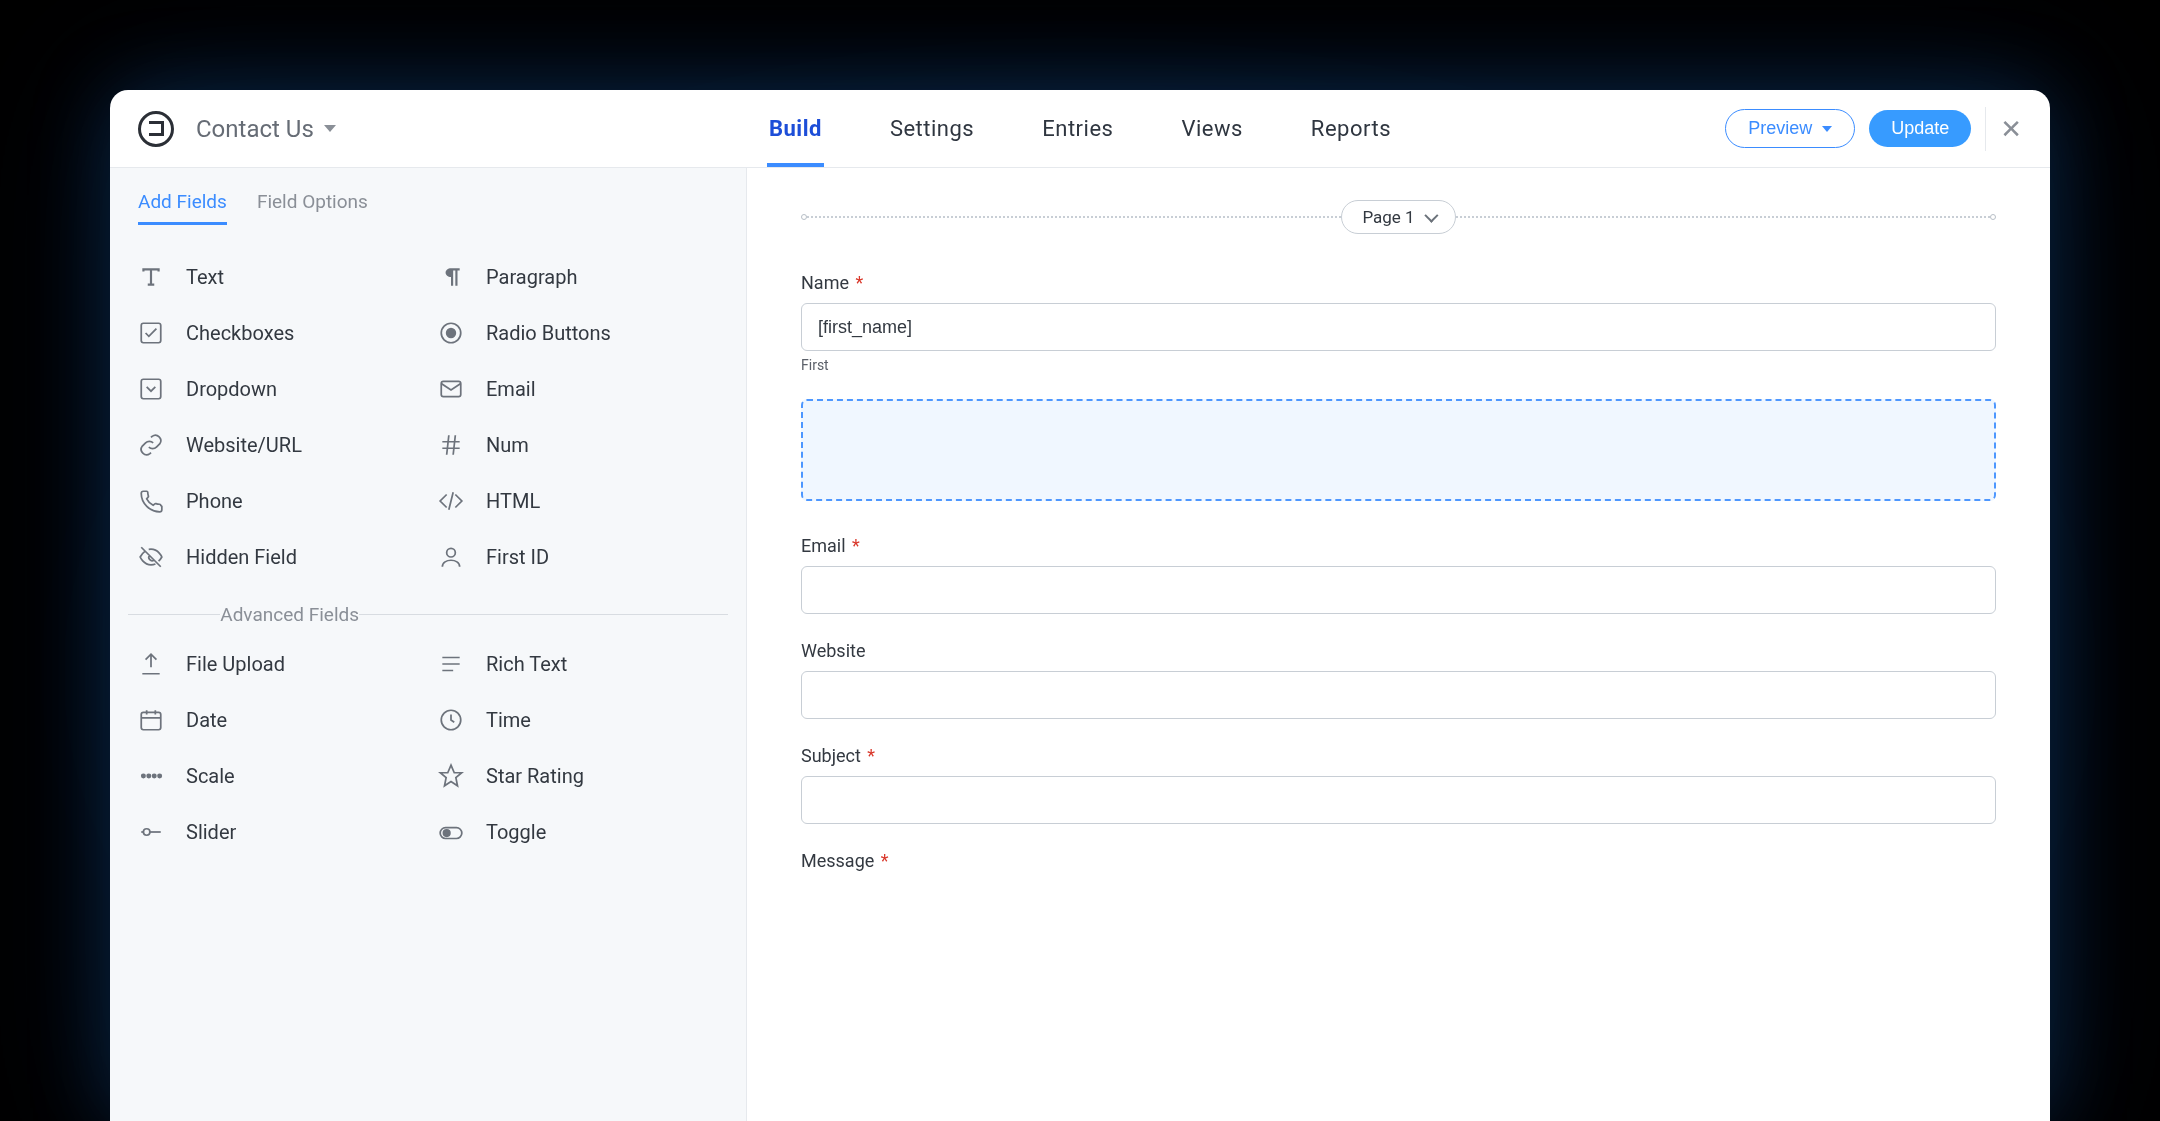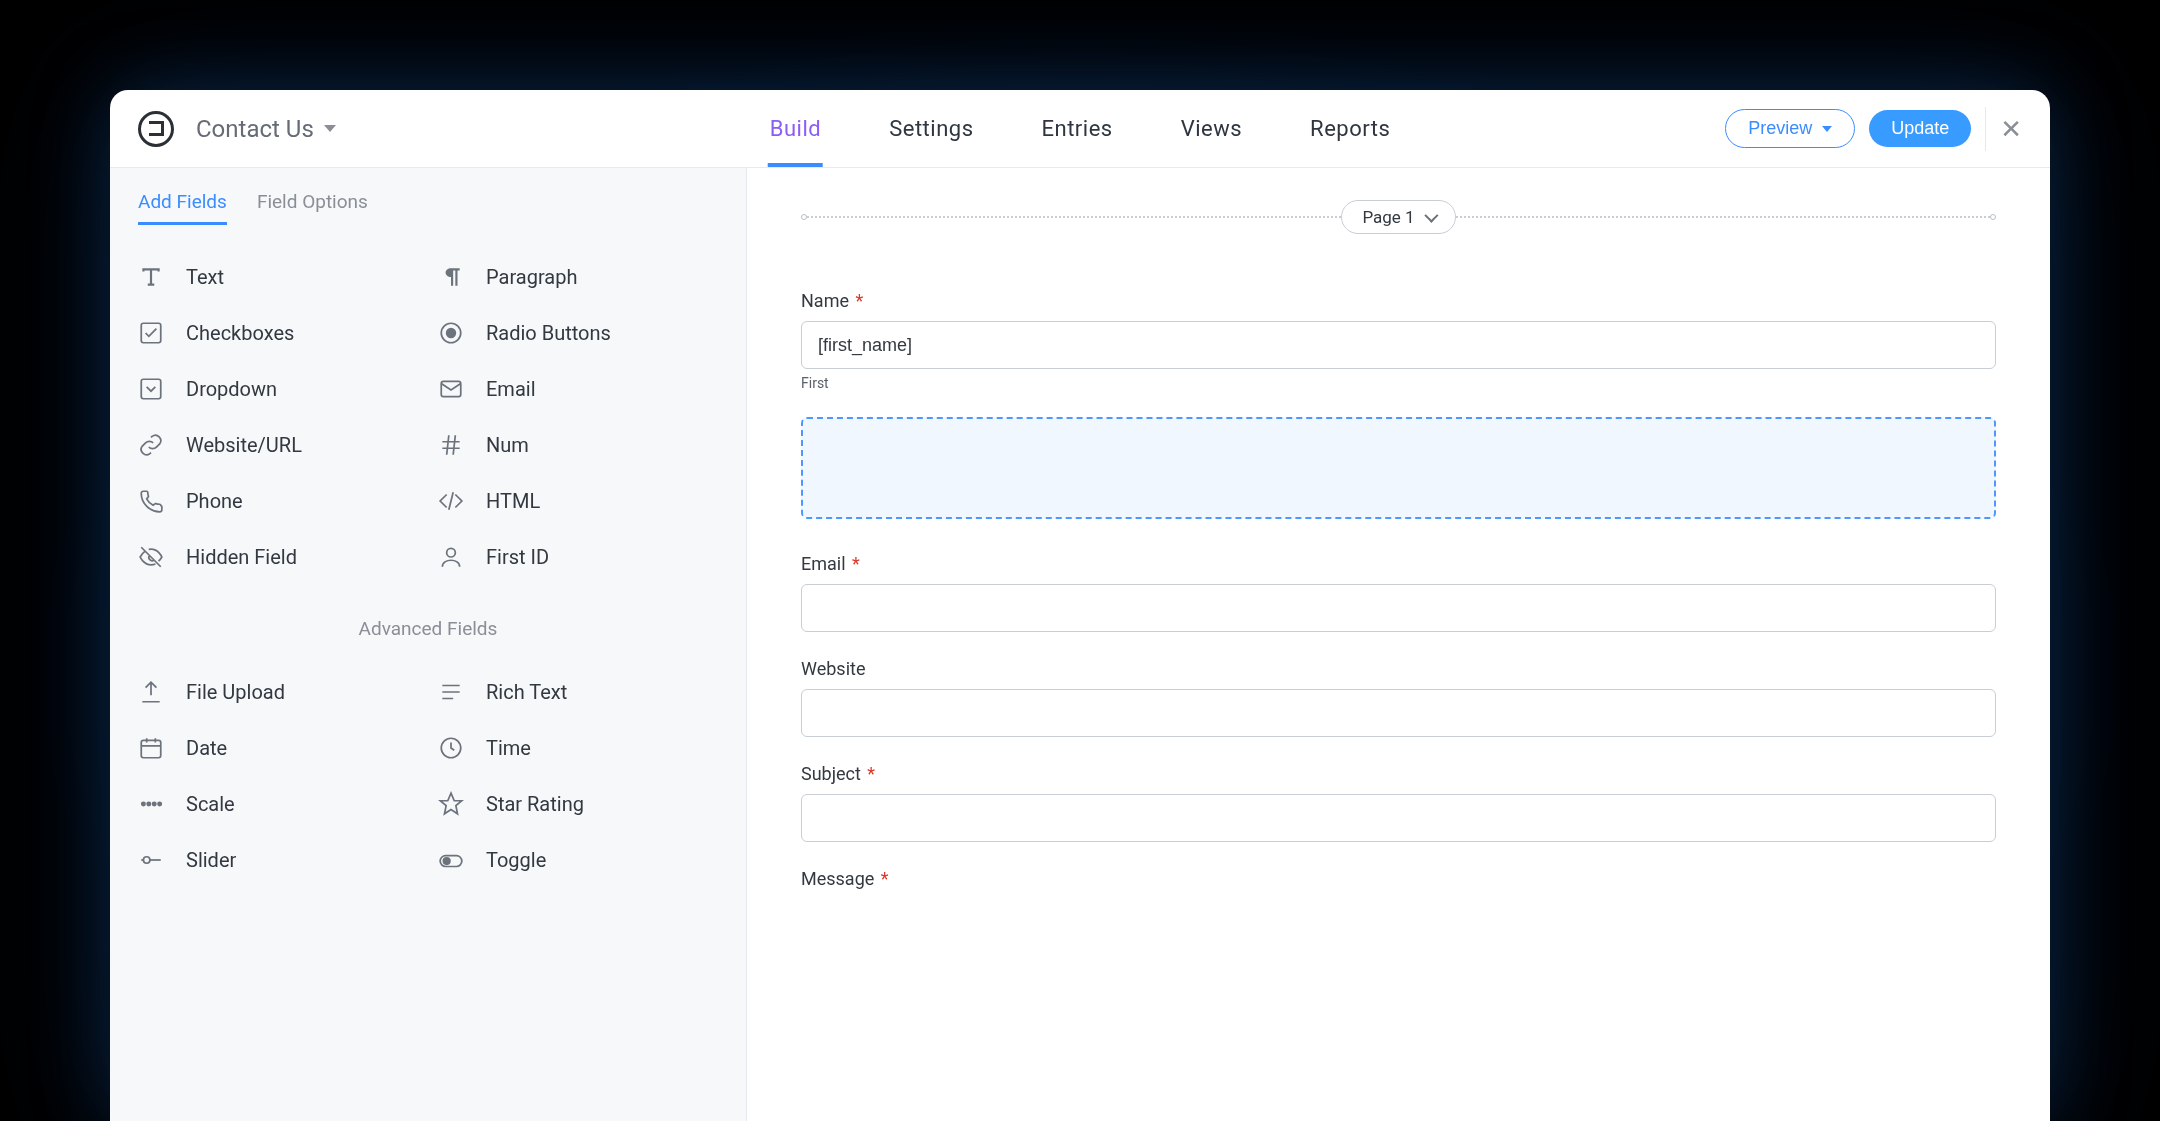--- a/index.html
+++ b/index.html
@@ -75,21 +75,21 @@
   .main-tab {
     font-size: 22px;
     color: #2f3640;
     letter-spacing: 0.5px;
     height: 100%;
     display: flex;
     align-items: center;
     position: relative;
     cursor: pointer;
   }
-  .main-tab.active { color: #8b5cf6; }
+  .main-tab.active { color: #1d4ed8; font-weight: bold; }
   .main-tab.active::after {
     content: '';
     position: absolute;
     bottom: 0; left: -2px; right: -2px;
     height: 4px;
     background: #3b8cff;
   }
   .topbar-right {
     margin-left: auto;
     display: flex;
@@ -184,37 +184,35 @@
   }
   .field-icon svg { width: 26px; height: 26px; stroke: #6d737c; fill: none; stroke-width: 1.6; }
   .field-icon.filled svg { fill: #6d737c; stroke: none; }
   .field-label {
     font-size: 20px;
     color: #333941;
   }
   .section-header {
     display: flex;
     align-items: center;
-    gap: 14px;
     margin: 18px 0 10px 0;
     color: #8a8f97;
     font-size: 19px;
-    flex-direction: column;
   }
   .section-line { flex: 1; height: 1px; background: #d8dce1; }
   .canvas {
     flex: 1;
     padding: 32px 54px;
     position: relative;
     overflow-y: auto;
   }
   .page-header {
     display: flex;
     align-items: center;
-    margin-bottom: 56px;
+    margin-bottom: 38px;
   }
   .page-dot { width: 6px; height: 6px; border: 1px solid #b8bfc7; border-radius: 50%; }
   .dotted-line { flex: 1; border-top: 2px dotted #c8ced5; }
   .page-pill {
     border: 1px solid #c8ced5;
     border-radius: 18px;
     padding: 6px 20px;
     font-size: 17px;
     color: #333941;
     display: flex;

